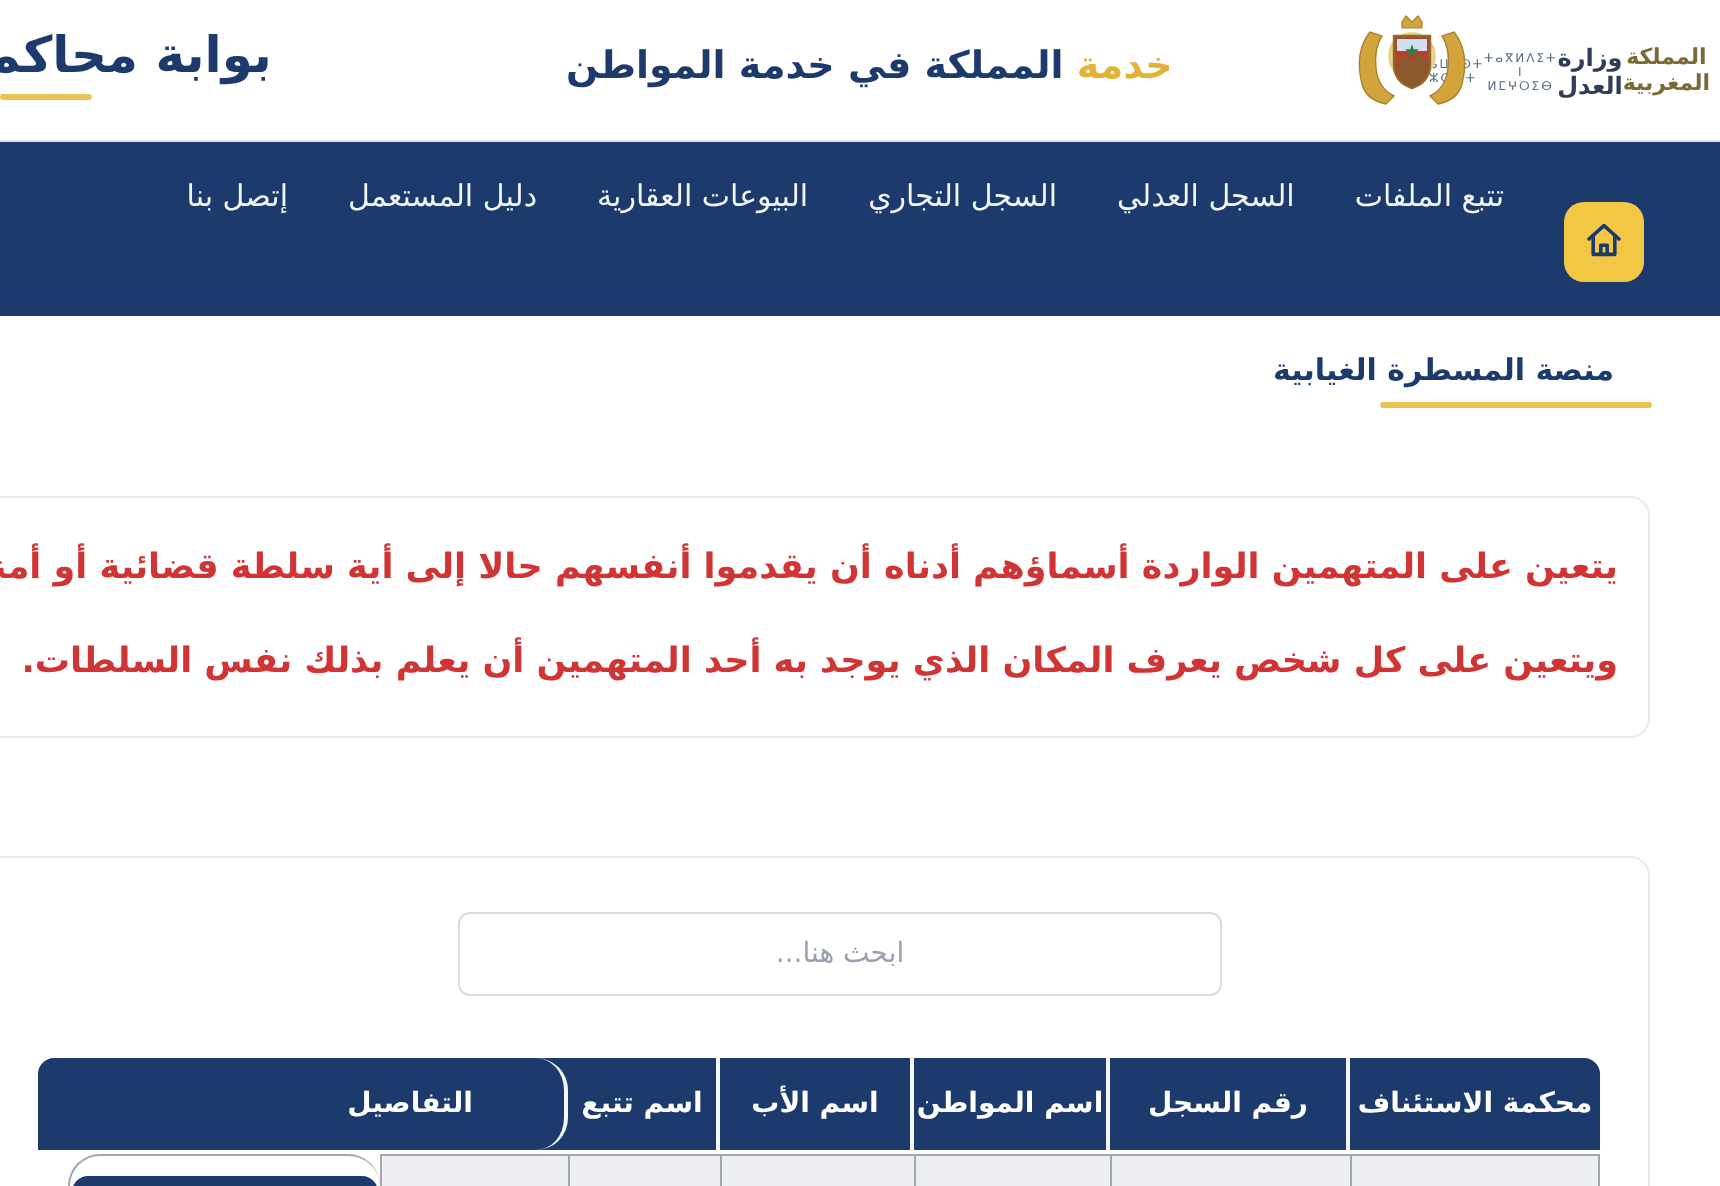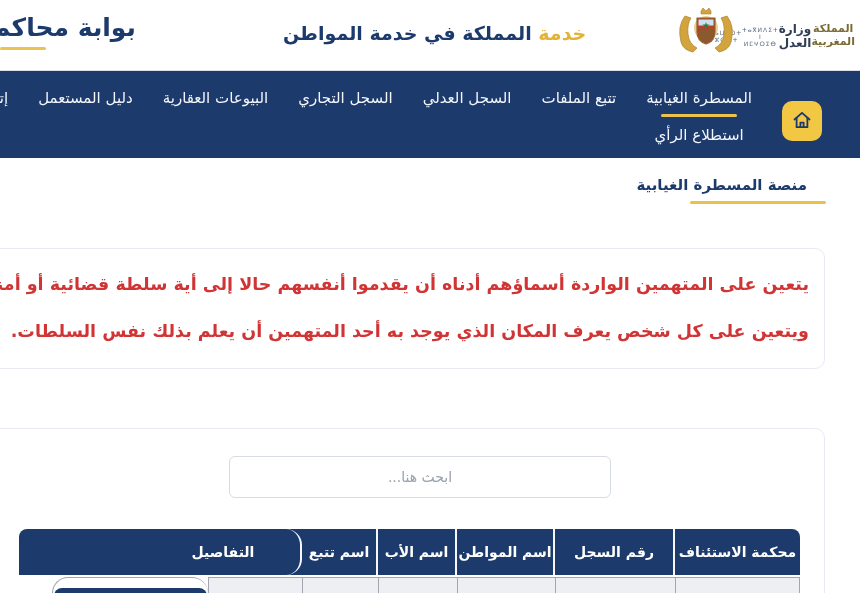--- a/index.html
+++ b/index.html
@@ -64,21 +64,21 @@
         font-size:14px; font-weight:bold; border-right:2px solid #f6f7fa; }
   .th:first-child { border-right:none; }
   .trow { display:flex; flex-direction:row; height:60px; margin-top:2px; }
   .td { background:#edeff2; border:1px solid #a2a7af; border-right-width:0; }
   .td:first-child { border-right-width:1px; }
   .td-details { background:#fff; padding:10px 1px 0 1px; }
   .details-btn { width:100%; height:42px; background:#1c3a6b; border:none; border-radius:8px;
                  cursor:pointer; }
 
   
-  .c0 { width:125px;text-align:center; } .c1 { width:120px; } .c2 { width:98px; } .c3 { width:79px; }
+  .c0 { width:125px;text-align:center; } .c1 { width:120px; } .c2 { width:98px; } .c3 { width:97px; }
   .c4 { width:76px; }  .c5 { width:94px; }  .c6 { width:156px;border-radius:16px; }
 </style>
 </head>
 <body>
 
 <div class="screen">
 
   <header class="topbar">
     <div class="portal-title">بوابة محاكم</div>
     <div class="portal-underline"></div>
@@ -118,25 +118,20 @@
     <button class="home-btn">
       <span>
         <svg width="24" height="24" viewBox="0 0 24 24" fill="none" stroke="#1c3a6b" stroke-width="1.8" stroke-linecap="round" stroke-linejoin="round">
           <path d="M4.5 11.5 L12 4.8 L19.5 11.5"></path>
           <path d="M6.6 10 V19.2 H17.4 V10"></path>
           <path d="M10.4 19.2 V14.6 H13.6 V19.2"></path>
         </svg>
       </span>
     </button>
 
-    <div class="nav-group">
-      <a href="#" class="nav-item">المسطرة الغيابية</a>
-      <div class="active-underline"></div>
-      <a href="#" class="nav-item">استطلاع الرأي</a>
-    </div>
 
     <a href="#" class="nav-item">تتبع الملفات</a>
     <a href="#" class="nav-item">السجل العدلي</a>
     <a href="#" class="nav-item">السجل التجاري</a>
     <a href="#" class="nav-item">البيوعات العقارية</a>
     <a href="#" class="nav-item">دليل المستعمل</a>
     <a href="#" class="nav-item">إتصل بنا</a>
   </nav>
 
   <h1 class="page-title">منصة المسطرة الغيابية</h1>

